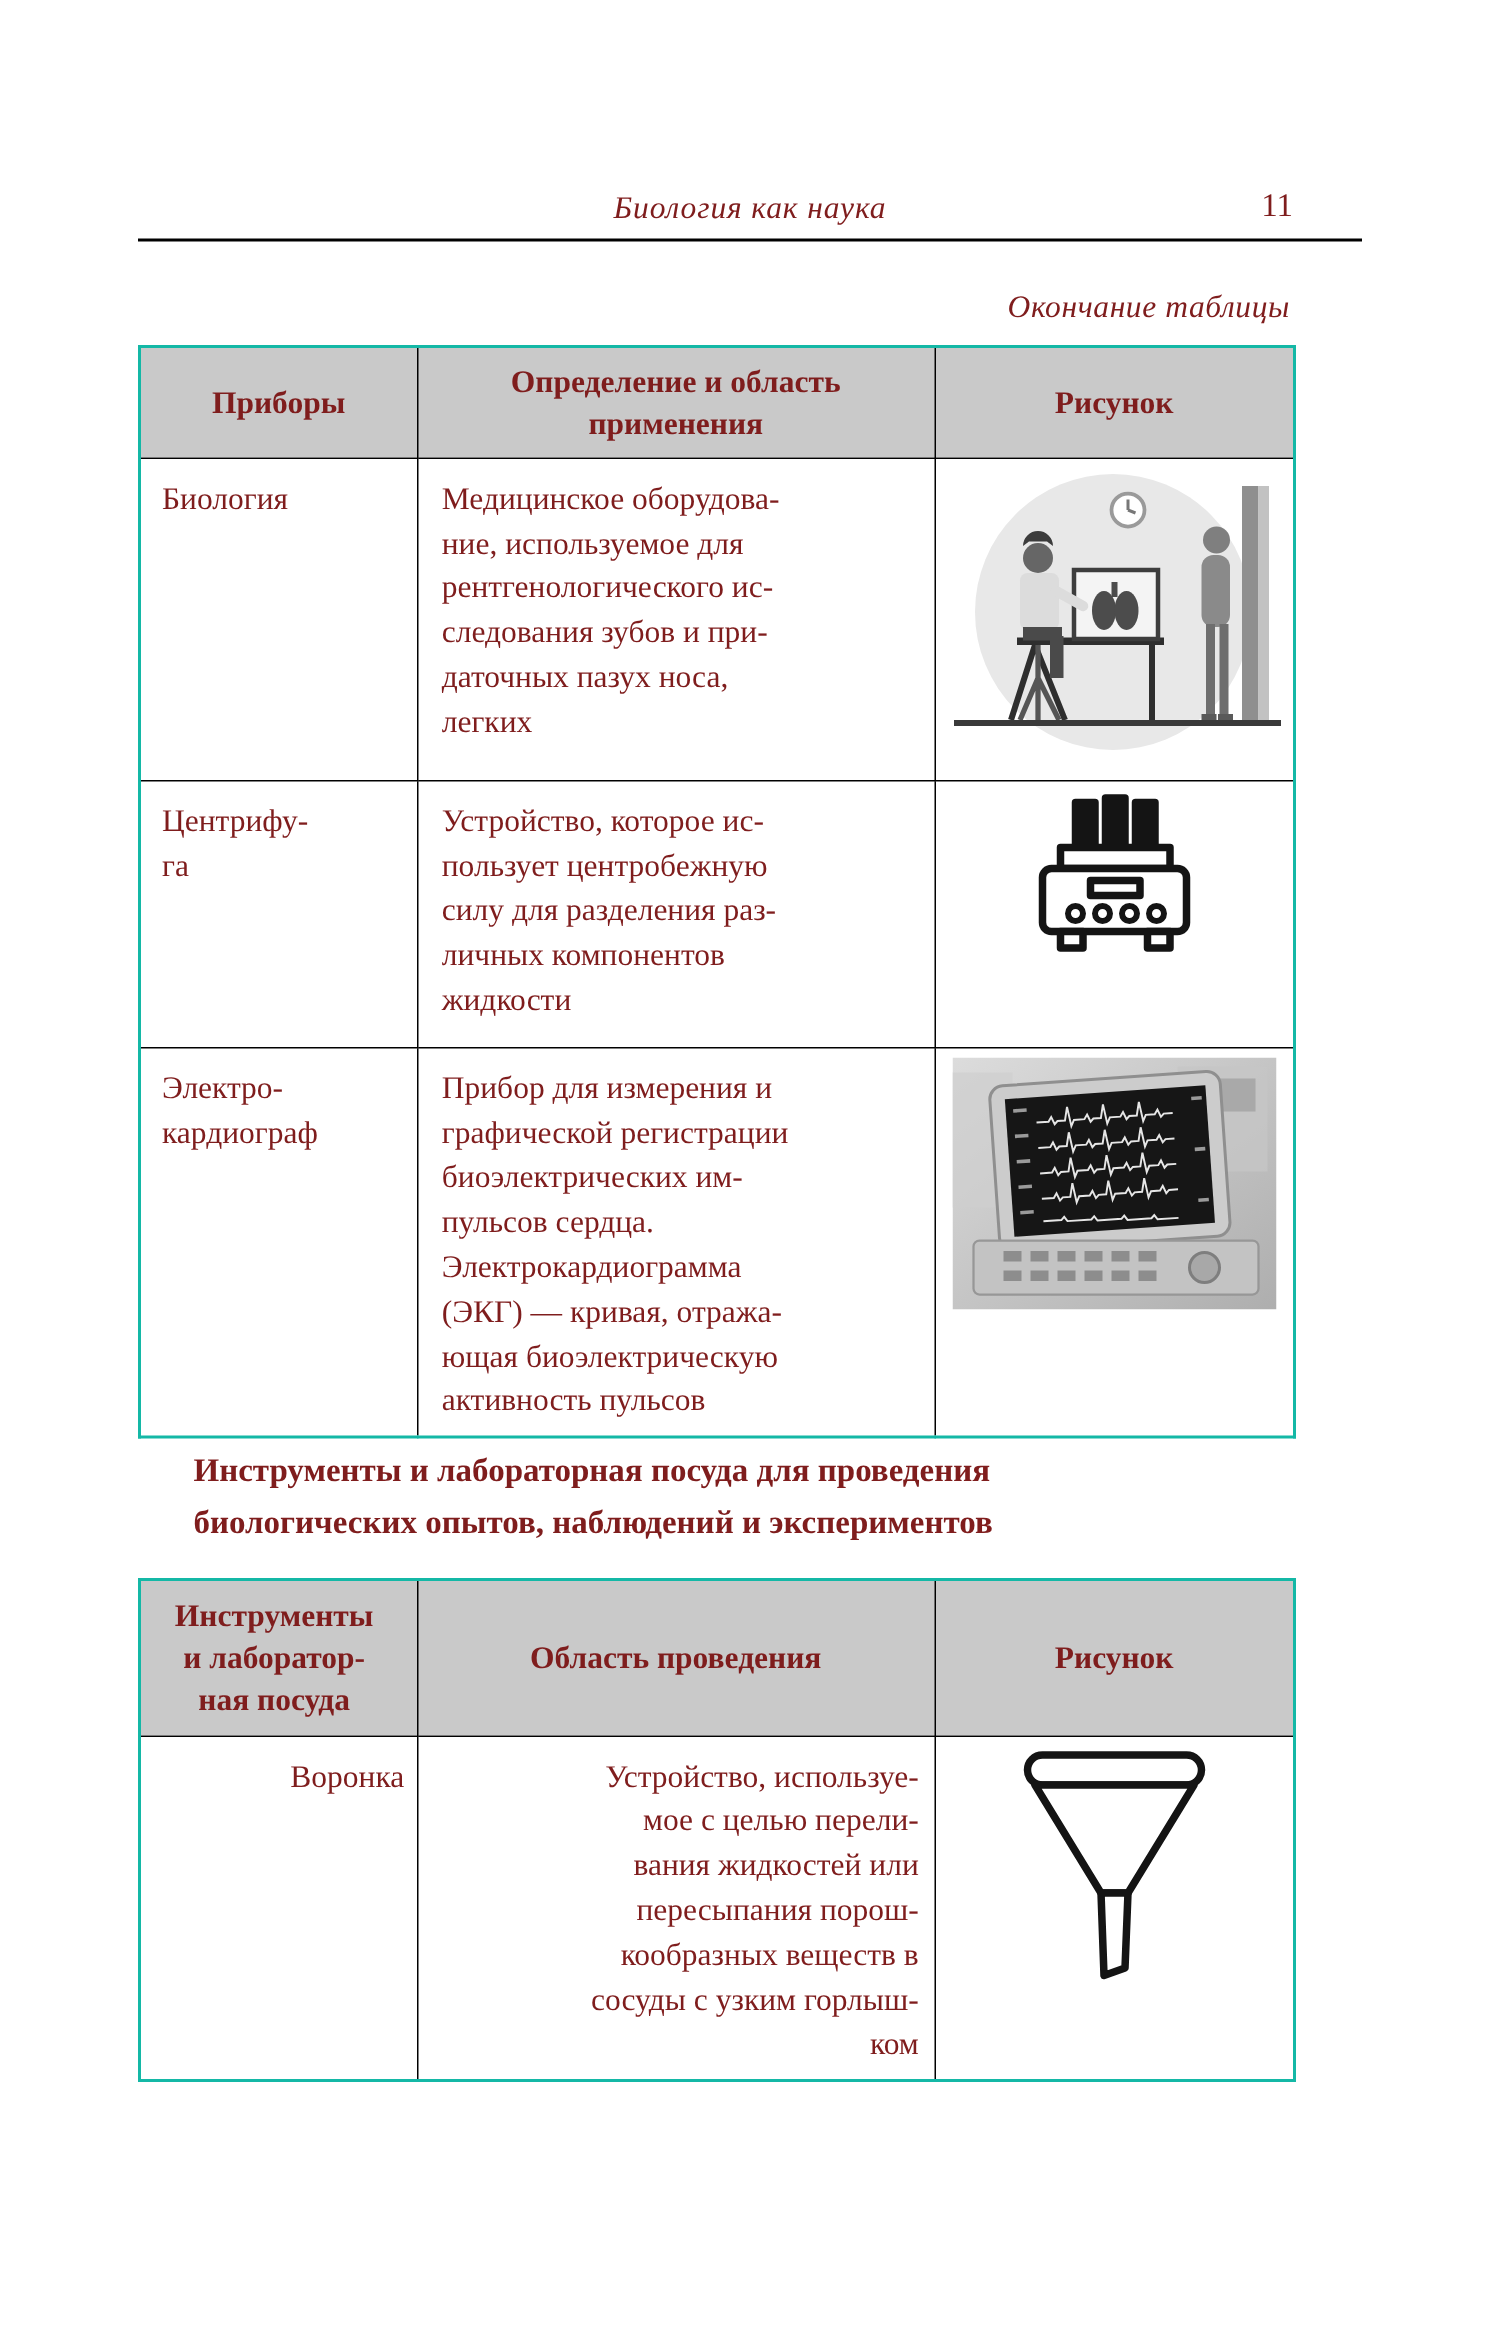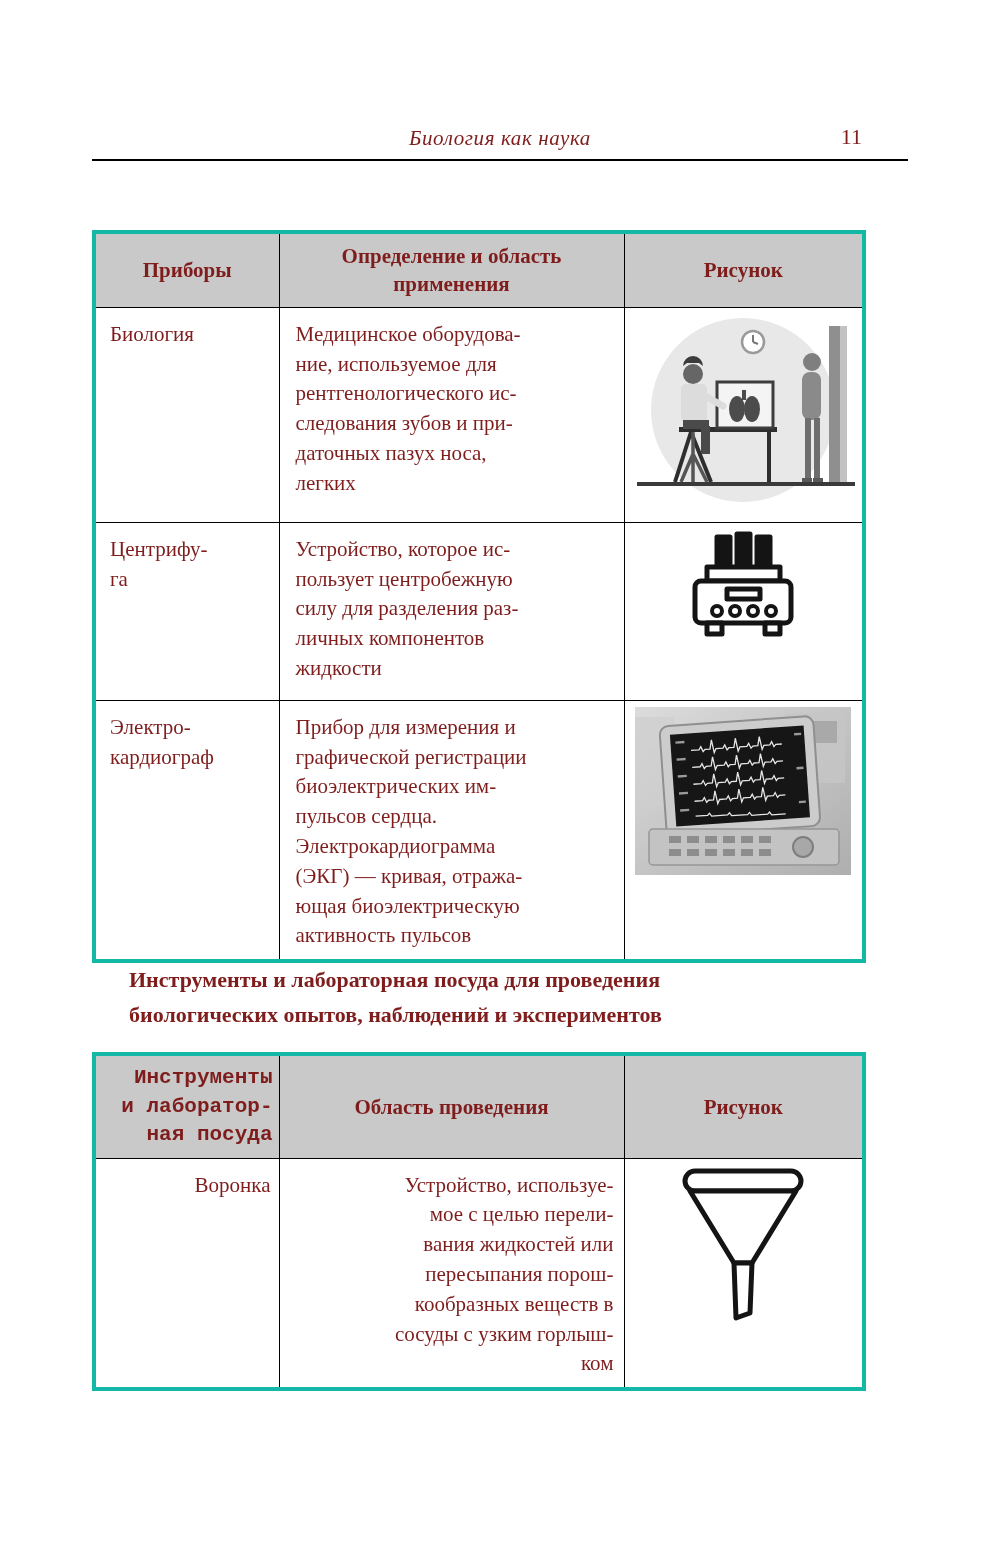--- a/index.html
+++ b/index.html
@@ -22,32 +22,32 @@
   .page-number{position:absolute;right:46px;top:-2px;font-size:22px;}
   
   .caption{
     position:absolute;top:192px;left:92px;width:768px;
     text-align:right;font-style:italic;font-size:21px;letter-spacing:.4px;
   }
   
   table.book{
     position:absolute;left:92px;
     width:770px;border-collapse:collapse;table-layout:fixed;
-    border:4px solid #14b8a6;
+    border:2px solid #14b8a6;
   }
   table.t1{top:230px;}
   table.t2{top:1052px;}
   table.book th, table.book td{border:1.5px solid #000;}
   table.book th{
     background:#c9c9c9;
     font-weight:bold;font-size:21px;line-height:1.35;
     text-align:center;vertical-align:middle;
     padding:8px 6px;white-space:pre-line;
   }
-  table.book th.left{text-align:right;padding-left:0;font-family:Liberation Mono, monospace;}
+  table.book th.left{text-align:center;padding-left:0;}
   table.book td{
     font-size:21px;line-height:1.42;
     vertical-align:top;background:#fff;
   }
   td.device{white-space:pre-line;padding:12px 8px 8px 14px;}
   td.desc{white-space:pre-line;padding:12px 10px 8px 16px;margin-top:10px;}
   td.figure{text-align:center;vertical-align:middle;padding:6px;}
   tr.hr1{height:72px;}
   tr.r1{height:215px;}
   tr.r2{height:178px;}
@@ -65,20 +65,21 @@
 </head>
 <body>
 
 <div class="page">
 
   <div class="running-header">
     <span class="running-title">Биология как наука</span>
     <span class="page-number">11</span>
   </div>
 
+  <div class="caption">Окончание таблицы</div>
 
   <table class="book t1">
     <colgroup>
         <col style="width:185px">
         <col style="width:345px">
         <col style="width:240px">
       </colgroup>
     <thead>
       <tr class="hr1">
         <th>Приборы</th>

